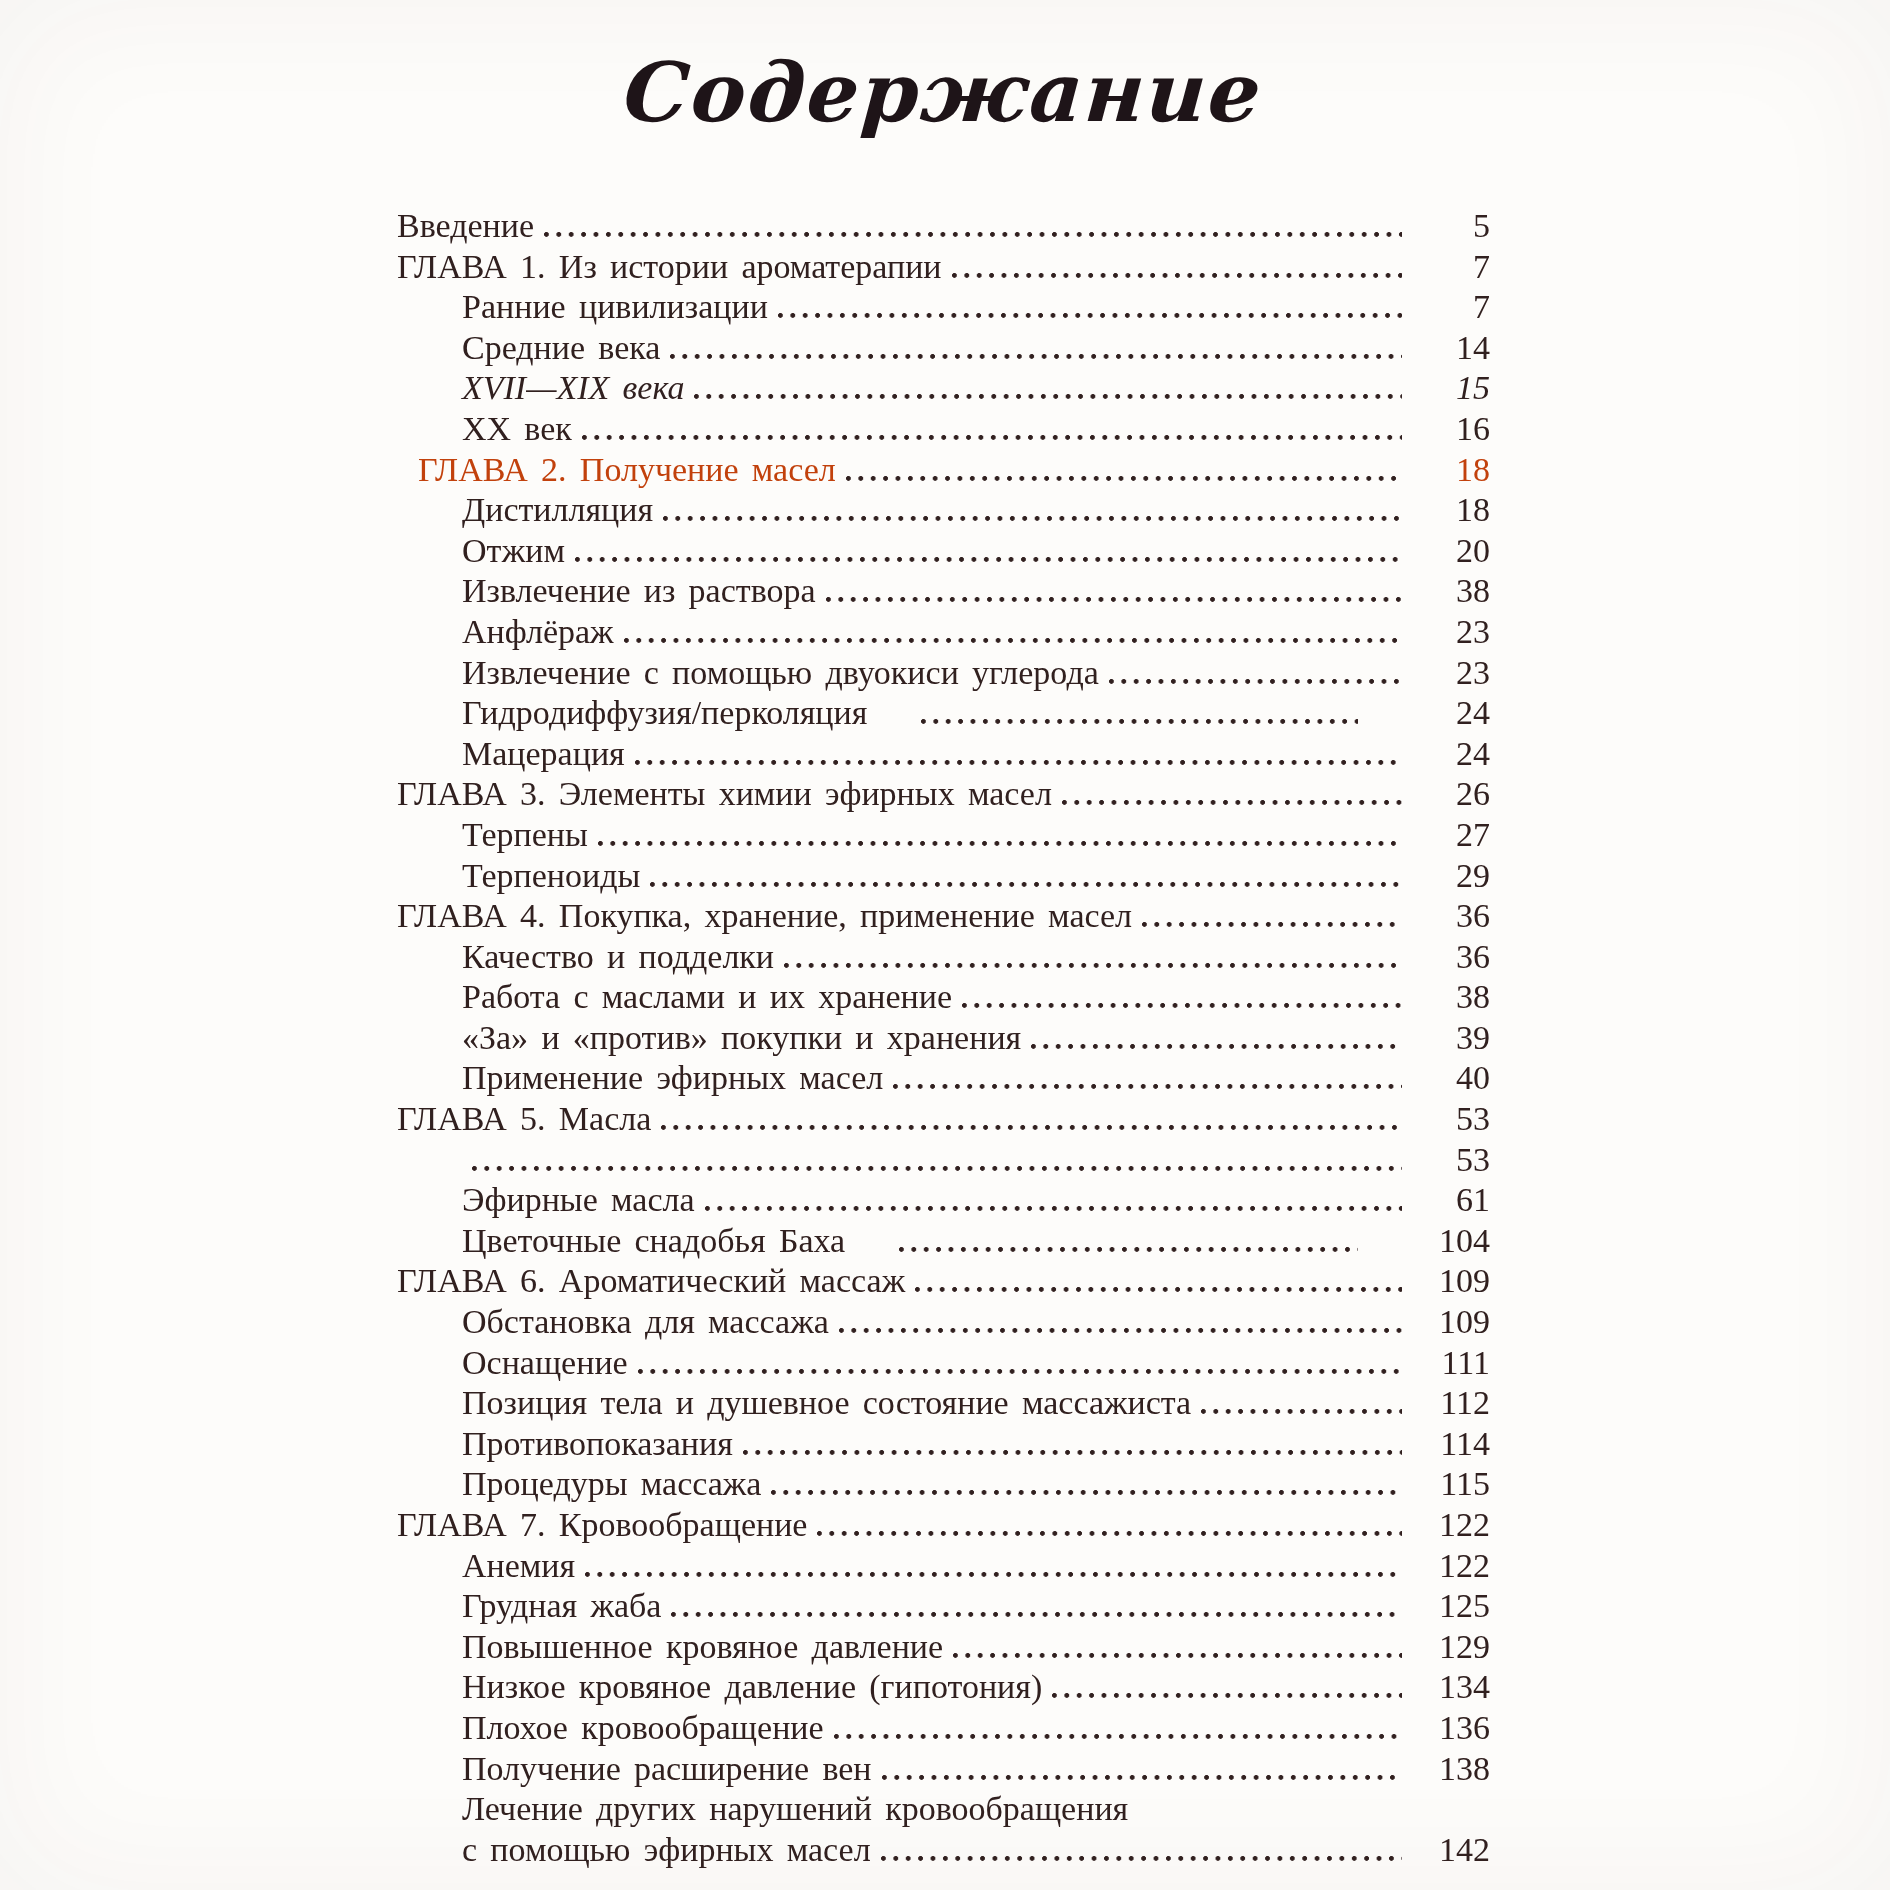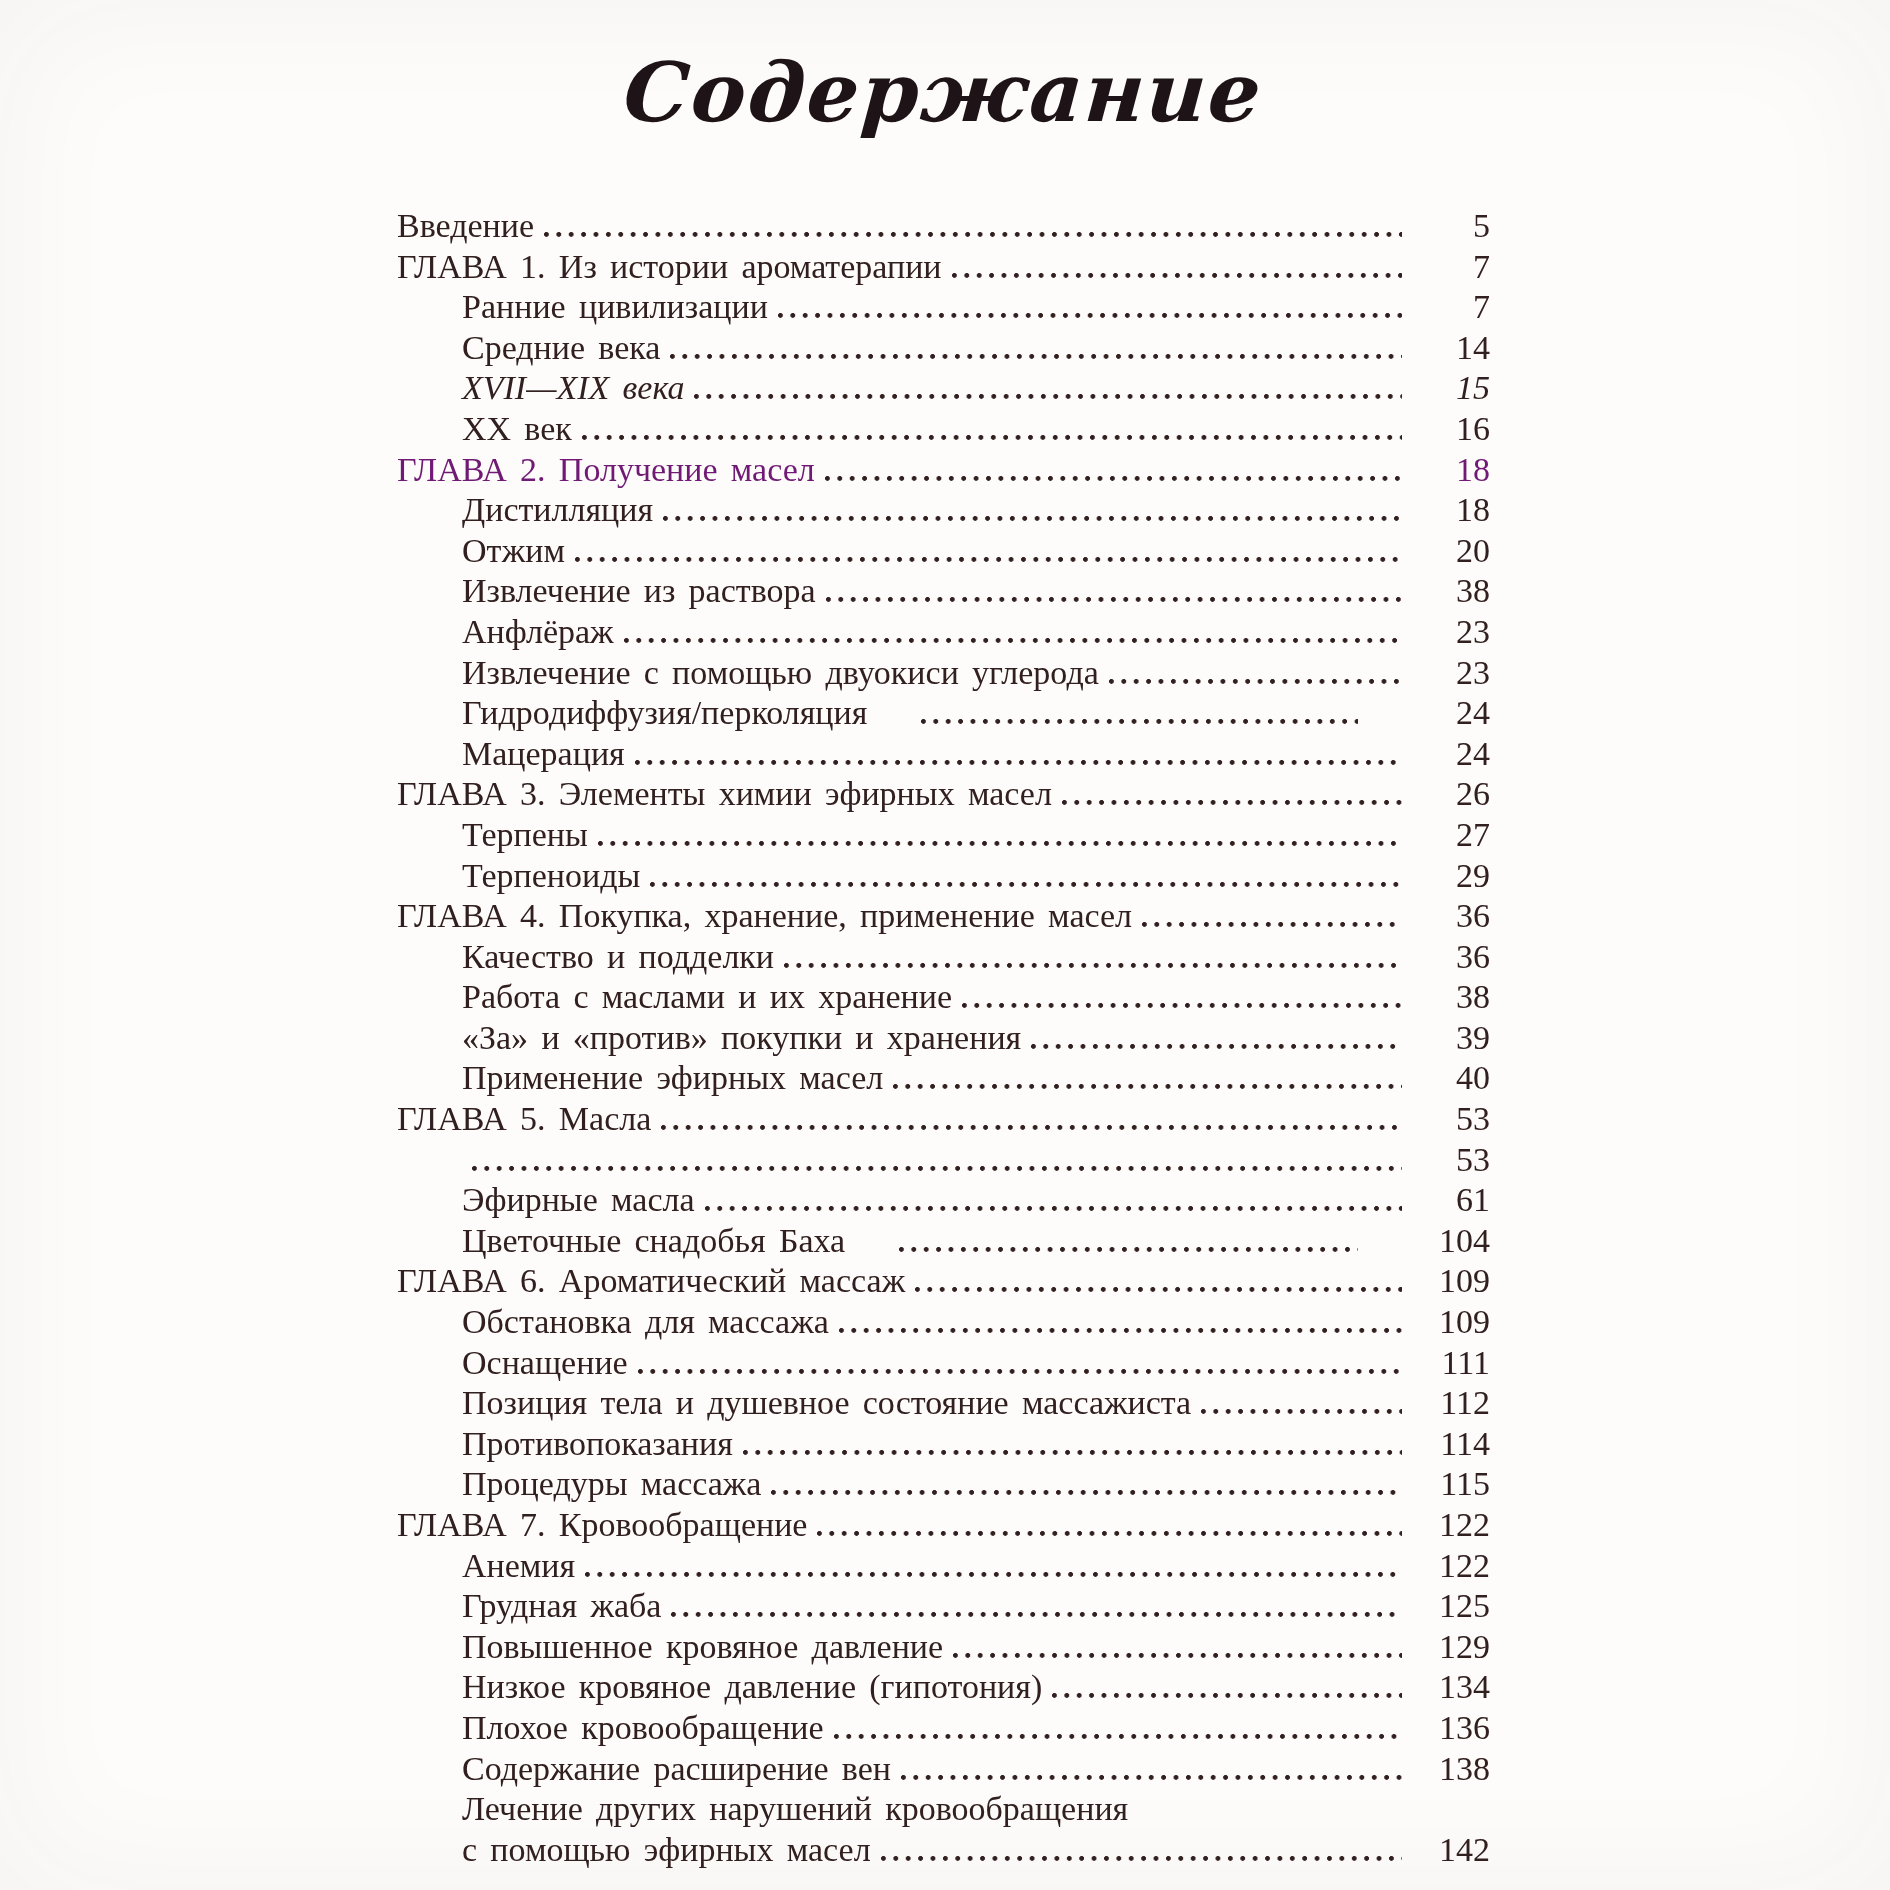--- a/index.html
+++ b/index.html
@@ -109,21 +109,21 @@
         <div class="row indent-1" style="color: rgb(49, 32, 31); font-style: italic;">
           <span class="label">XVII—XIX века</span>
           <span class="leader"></span>
           <span class="pnum">15</span>
         </div>
         <div class="row indent-1" style="color: rgb(49, 32, 31);">
           <span class="label">XX век</span>
           <span class="leader"></span>
           <span class="pnum">16</span>
         </div>
-        <div class="row indent-0" style="color: #701a75;">
+        <div class="row indent-0" style="color: #c2410c; margin-left: 21px;">
           <span class="label">ГЛАВА 2. Получение масел</span>
           <span class="leader"></span>
           <span class="pnum">18</span>
         </div>
         <div class="row indent-1" style="color: rgb(49, 32, 31);">
           <span class="label">Дистилляция</span>
           <span class="leader"></span>
           <span class="pnum">18</span>
         </div>
         <div class="row indent-1" style="color: rgb(49, 32, 31);">
@@ -269,21 +269,21 @@
           <span class="label">Низкое кровяное давление (гипотония)</span>
           <span class="leader"></span>
           <span class="pnum">134</span>
         </div>
         <div class="row indent-1" style="color: rgb(49, 32, 31);">
           <span class="label">Плохое кровообращение</span>
           <span class="leader"></span>
           <span class="pnum">136</span>
         </div>
         <div class="row indent-1" style="color: rgb(49, 32, 31);">
-          <span class="label">Содержание расширение вен</span>
+          <span class="label">Получение расширение вен</span>
           <span class="leader"></span>
           <span class="pnum">138</span>
         </div>
         <div class="row indent-1 no-leader" style="color: rgb(49, 32, 31);">
           <span class="label">Лечение других нарушений кровообращения</span>
           <span class="leader"></span>
           <span class="pnum"></span>
         </div>
         <div class="row indent-1" style="color: rgb(49, 32, 31);">
           <span class="label">с помощью эфирных масел</span>

